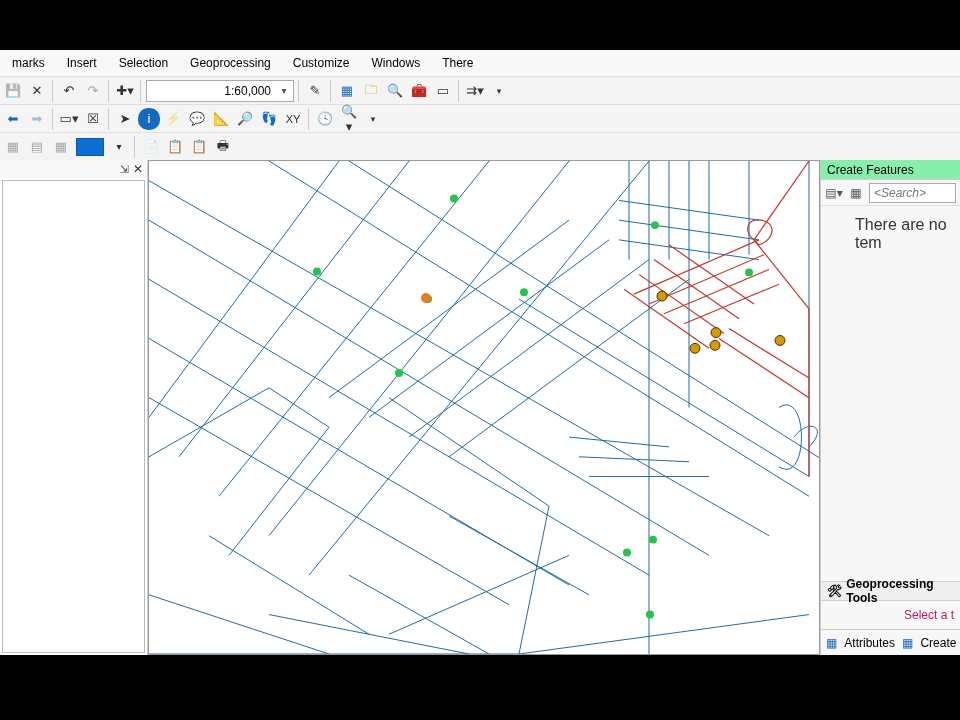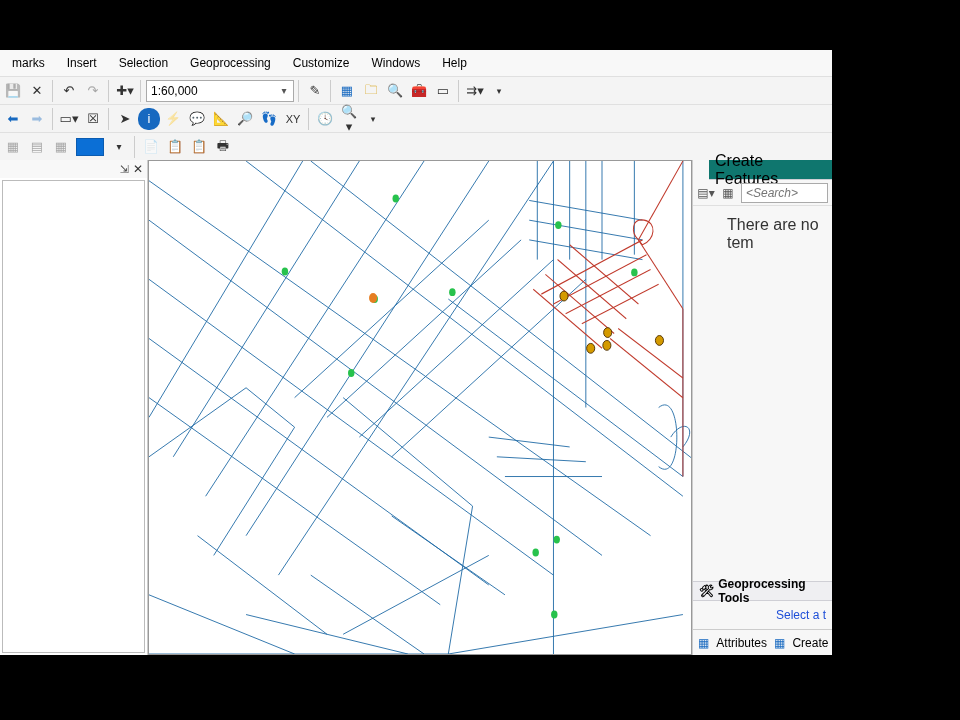--- a/index.html
+++ b/index.html
@@ -9,21 +9,21 @@
     background: #000;
     width: 960px;
     height: 720px;
     overflow: hidden;
     color: #000;
   }
   .app-area {
     position: absolute;
     top: 50px;
     left: 0;
-    width: 832px;
+    width: 960px;
     height: 605px;
     background: #fff;
   }
   .menu-bar {
     height: 26px;
     display: flex;
     align-items: center;
     gap: 2px;
     padding: 0 2px;
     background: #f8f8f8;
@@ -50,21 +50,21 @@
   }
   .tb-sep { width: 2px; height: 22px; border-left: 1px solid #ccc; margin: 0 2px; }
   .scale-combo {
     display: flex; align-items: center;
     border: 1px solid #aaa;
     height: 22px; width: 148px;
     background: #fff;
   }
   .scale-combo input {
     border: none; outline: none; width: 128px; height: 100%;
-    padding: 0 4px; font-size: 12px;
+    padding: 0 4px; font-size: 12px; text-align: right;
   }
   .scale-combo .chev {
     width: 18px; height: 100%;
     display: flex; align-items: center; justify-content: center;
     font-size: 10px; color: #555;
   }
   .blue-chip {
     width: 28px; height: 18px; background: #0b6fd6; border: 1px solid #0a5bb0;
     margin: 0 2px;
   }
@@ -102,25 +102,24 @@
     overflow: hidden;
   }
   .map-svg { width: 100%; height: 100%; display: block; }
   .cf-panel {
     width: 140px;
     background: #f7f7f7;
     border-left: 1px solid #ccc;
     display: flex; flex-direction: column;
   }
   .cf-title {
-    height: 20px; background: #0f766e;
+    height: 20px; background: #86efac;
     display: flex; align-items: center;
-    padding: 0 6px; font-size: 16px;
+    padding: 0 6px; font-size: 12px;
     border-bottom: 1px solid #cfcfd5;
-    margin-left: 16px;
   }
   .cf-search-row {
     height: 26px; display: flex; align-items: center;
     gap: 4px; padding: 0 4px;
     border-bottom: 1px solid #e0e0e0;
   }
   .cf-search-row input {
     flex: 1; min-width: 0; height: 20px;
     border: 1px solid #aaa; padding: 0 4px;
     font-size: 12px; color: #888; font-style: italic;
@@ -139,42 +138,42 @@
   .ct-title {
     height: 20px; display: flex; align-items: center;
     padding: 0 6px; gap: 4px;
     background: #efeff2;
     border-top: 1px solid #cfcfd5;
     border-bottom: 1px solid #cfcfd5;
     font-weight: bold;
   }
   .ct-body {
     height: 28px; display: flex; align-items: center; justify-content: flex-end;
-    padding: 0 6px; color: #1d4ed8;
+    padding: 0 6px; color: #be185d;
   }
   .cf-footer {
     height: 26px; display: flex; align-items: center;
     gap: 6px; padding: 0 4px;
     border-top: 1px solid #ccc;
   }
   .tb-btn.disabled { opacity: 0.4; }
 </style>
 </head>
 <body>
 
 <div class="app-area">
 
   <div class="menu-bar">
     <span>marks</span>
     <span>Insert</span>
     <span>Selection</span>
     <span>Geoprocessing</span>
     <span>Customize</span>
     <span>Windows</span>
-    <span>Help</span>
+    <span>There</span>
   </div>
 
   <div class="toolbar">
     <button class="tb-btn disabled">💾</button>
     <button class="tb-btn">✕</button>
     <span class="tb-sep"></span>
     <button class="tb-btn">↶</button>
     <button class="tb-btn disabled">↷</button>
     <span class="tb-sep"></span>
     <button class="tb-btn">✚▾</button>

